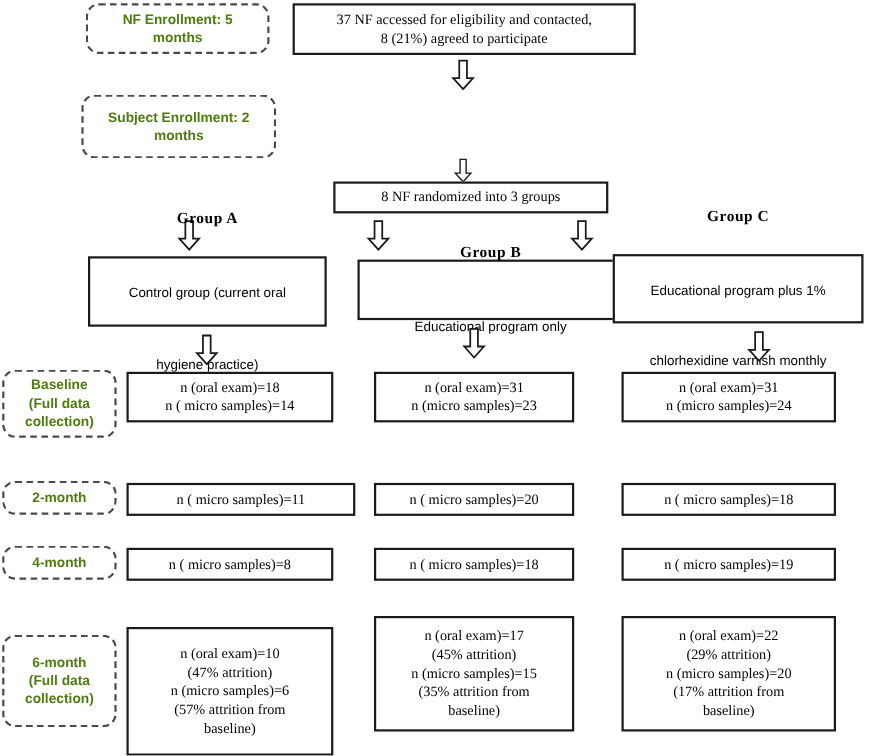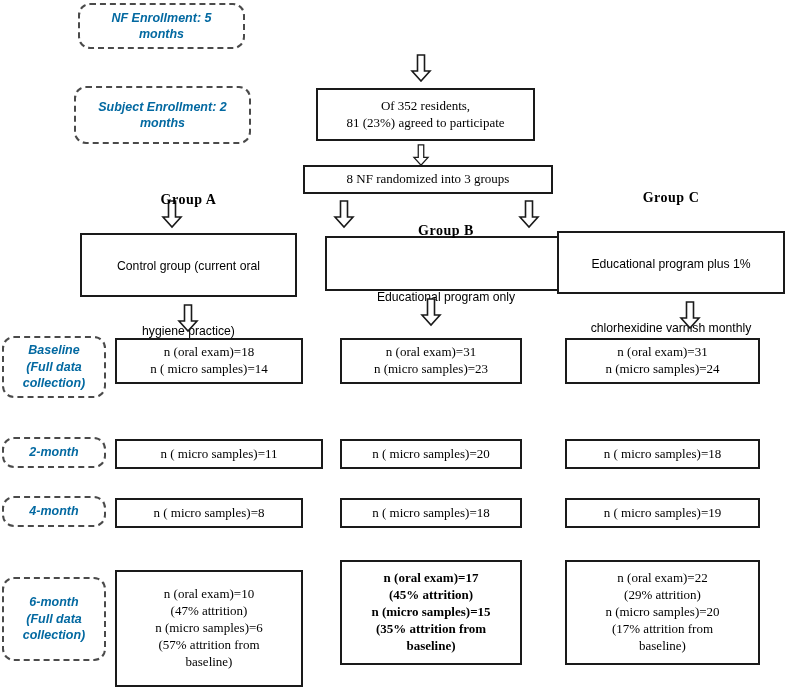--- a/index.html
+++ b/index.html
@@ -43,23 +43,22 @@
     background: #ffffff;
     display: flex;
     flex-direction: column;
     align-items: center;
     justify-content: center;
     text-align: center;
     font-family: "Liberation Sans", sans-serif;
     font-weight: bold;
     font-size: 12.5px;
     line-height: 1.32;
-    color: #0369a1;
+    color: #4d7c0f;
     padding: 2px 4px;
-    font-style: italic;
   }
   .stage .ln { display: block; white-space: nowrap; }
 
   
   .ghead {
     font-family: "Liberation Serif", serif;
     font-weight: bold;
     font-size: 14px;
     letter-spacing: 0.5px;
     margin-bottom: 1px;
@@ -106,29 +105,29 @@
   <div class="stage" style="left:2px; top:496px; width:104px; height:31px;">
     <span class="ln">4-month</span>
   </div>
 
   <div class="stage" style="left:2px; top:577px; width:104px; height:84px;">
     <span class="ln">6-month</span>
     <span class="ln">(Full data</span>
     <span class="ln">collection)</span>
   </div>
 
+  <div class="box" style="left:266px; top:3px; width:312px; height:47px;">
+    <span class="ln">37 NF accessed for eligibility  and contacted,</span>
+    <span class="ln">8 (21%)  agreed to participate</span>
+  </div>
 
   <svg class="arrow" style="left:409px; top:54px;" width="24" height="28" viewBox="0 0 24 28">
     <path d="M8.5 1 L15.5 1 L15.5 17 L21 17 L12 27 L3 17 L8.5 17 Z" fill="#ffffff" stroke="#1a1a1a" stroke-width="1.6" stroke-linejoin="miter"></path>
   </svg>
 
-  <div class="box" style="left:316px; top:88px; width:219px; height:53px;">
-    <span class="ln">Of 352  residents,</span>
-    <span class="ln">81 (23%) agreed to participate</span>
-  </div>
 
   <svg class="arrow" style="left:409px; top:144px;" width="24" height="22" viewBox="0 0 24 28">
     <path d="M8.5 1 L15.5 1 L15.5 17 L21 17 L12 27 L3 17 L8.5 17 Z" fill="#ffffff" stroke="#1a1a1a" stroke-width="1.6" stroke-linejoin="miter"></path>
   </svg>
 
   <div class="box" style="left:303px; top:165px; width:250px; height:29px;">
     <span class="ln">8 NF randomized  into 3 groups</span>
   </div>
 
   <svg class="arrow" style="left:160px; top:199px;" width="24" height="30" viewBox="0 0 24 28">
@@ -201,21 +200,21 @@
     <span class="ln">n ( micro  samples)=19</span>
   </div>
 
   <div class="box" style="left:115px; top:570px; width:188px; height:117px;">
     <span class="ln">n (oral  exam)=10</span>
     <span class="ln">(47% attrition)</span>
     <span class="ln">n (micro  samples)=6</span>
     <span class="ln">(57% attrition from</span>
     <span class="ln">baseline)</span>
   </div>
-  <div class="box" style="left:340px; top:560px; width:182px; height:105px;font-weight:bold;">
+  <div class="box" style="left:340px; top:560px; width:182px; height:105px;">
     <span class="ln">n (oral  exam)=17</span>
     <span class="ln">(45% attrition)</span>
     <span class="ln">n (micro  samples)=15</span>
     <span class="ln">(35% attrition from</span>
     <span class="ln">baseline)</span>
   </div>
   <div class="box" style="left:565px; top:560px; width:195px; height:105px;">
     <span class="ln">n (oral  exam)=22</span>
     <span class="ln">(29% attrition)</span>
     <span class="ln">n (micro  samples)=20</span>

